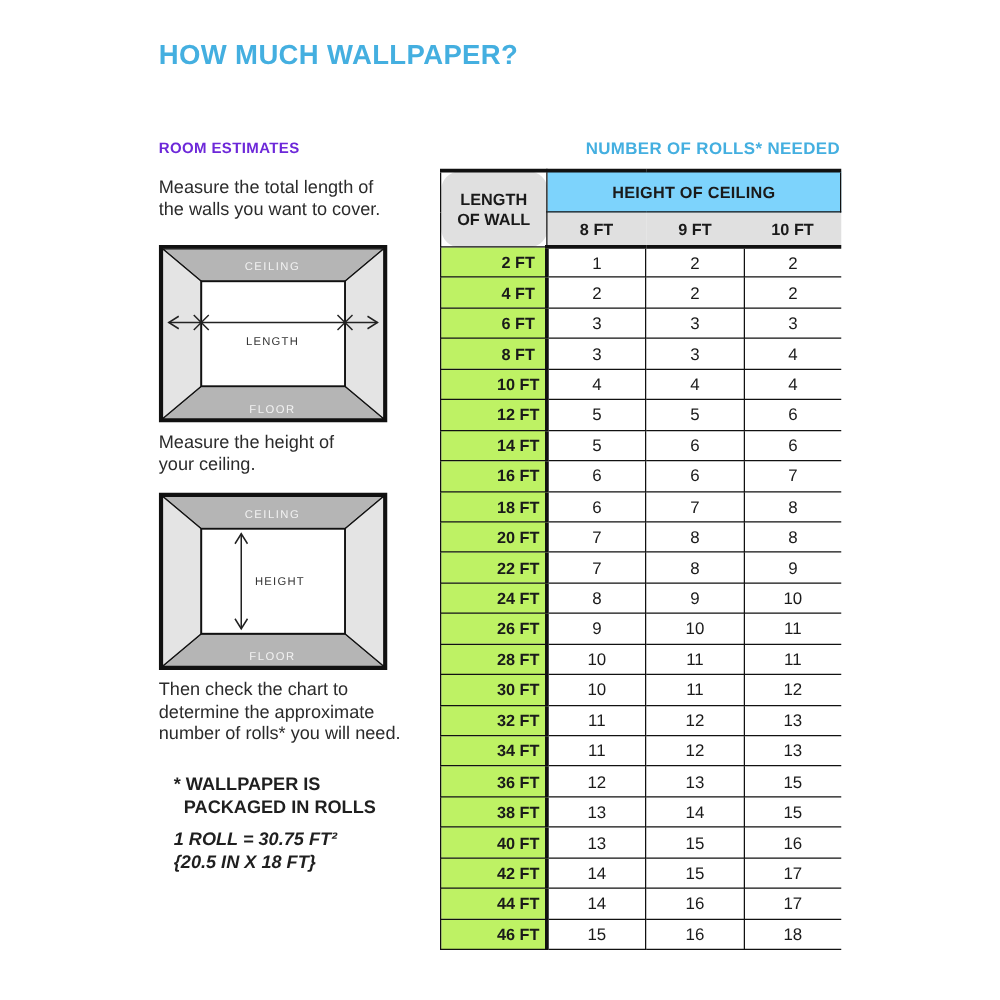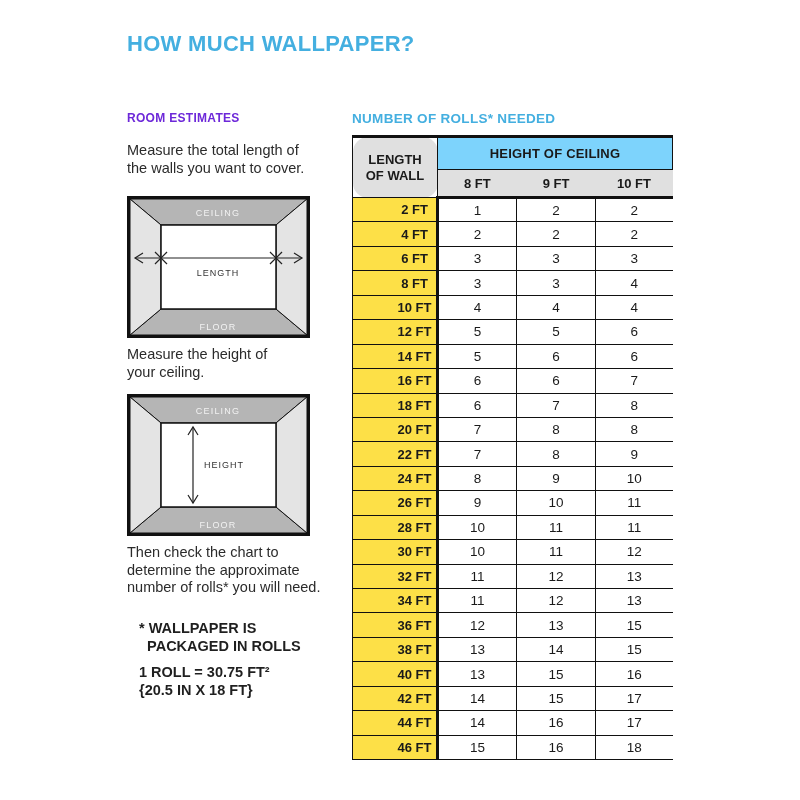--- a/index.html
+++ b/index.html
@@ -24,30 +24,30 @@
     position: absolute; left: 127px; top: 111px;
     font-size: 12px; font-weight: 700; letter-spacing: 0.3px;
     color: #6d28d9;
   }
   .step { position: absolute; left: 127px; font-size: 14.5px; line-height: 17.6px; color: #2b2b2b; }
   .step-1 { top: 142px; }
   .step-2 { top: 346px; }
   .step-3 { top: 544px; }
   .note { position: absolute; left: 127px; font-size: 14.5px; line-height: 18px; font-weight: 700; color: #1f1f1f; margin-left: 12px; }
   .note-1 { top: 619px; }
-  .note-2 { top: 663px; }
+  .note-2 { top: 663px; font-style: italic; }
 
   .diagram { position: absolute; left: 127px; }
   .diagram-1 { top: 196px; }
   .diagram-2 { top: 394px; }
 
   
   .table-heading {
     position: absolute; left: 352px; top: 111px; width: 320px;
-    text-align: left; font-size: 13.5px; font-weight: 700;
+    text-align: right; font-size: 13.5px; font-weight: 700;
     letter-spacing: 0.3px; color: #44AFE0;
   }
   .rolls-table-wrap { position: absolute; left: 352px; top: 135px; }
   table.rolls {
     border-collapse: collapse; table-layout: fixed; width: 320px;
     border-top: 3px solid #111;
     font-family: "Liberation Sans", "DejaVu Sans", sans-serif;
   }
   table.rolls th, table.rolls td {
     border: 1px solid #111; text-align: center; vertical-align: middle;
@@ -63,21 +63,21 @@
     font-size: 13.5px; letter-spacing: 0.2px; border-right: none;
   }
   tr.subhead { height: 28px; }
   tr.subhead th {
     background: #e0e0e0; font-weight: 700;
     border-left: none; border-right: none;
     border-bottom: 3px solid #111;
   }
   tbody tr { height: 24.45px; }
   tbody th.row-label {
-    background: #fde047; font-weight: 700; border-right: 3px solid #111; padding-left: 40px;
+    background: #bef264; font-weight: 700; border-right: 3px solid #111; padding-left: 40px;
   }
   tbody td.val { background: #ffffff; font-weight: 400; font-size: 13.5px; }
   tbody td.val:last-child, tr.subhead th:last-child, th.hoc { border-right: none; }
 
   svg text { font-family: "Liberation Sans", "DejaVu Sans", sans-serif; }
   .room-band-label { fill: #f2f2f2; font-size: 9px; letter-spacing: 1.2px; }
   .dim-label { fill: #333; font-size: 9px; letter-spacing: 1px; }
 </style>
 </head>
 <body>

